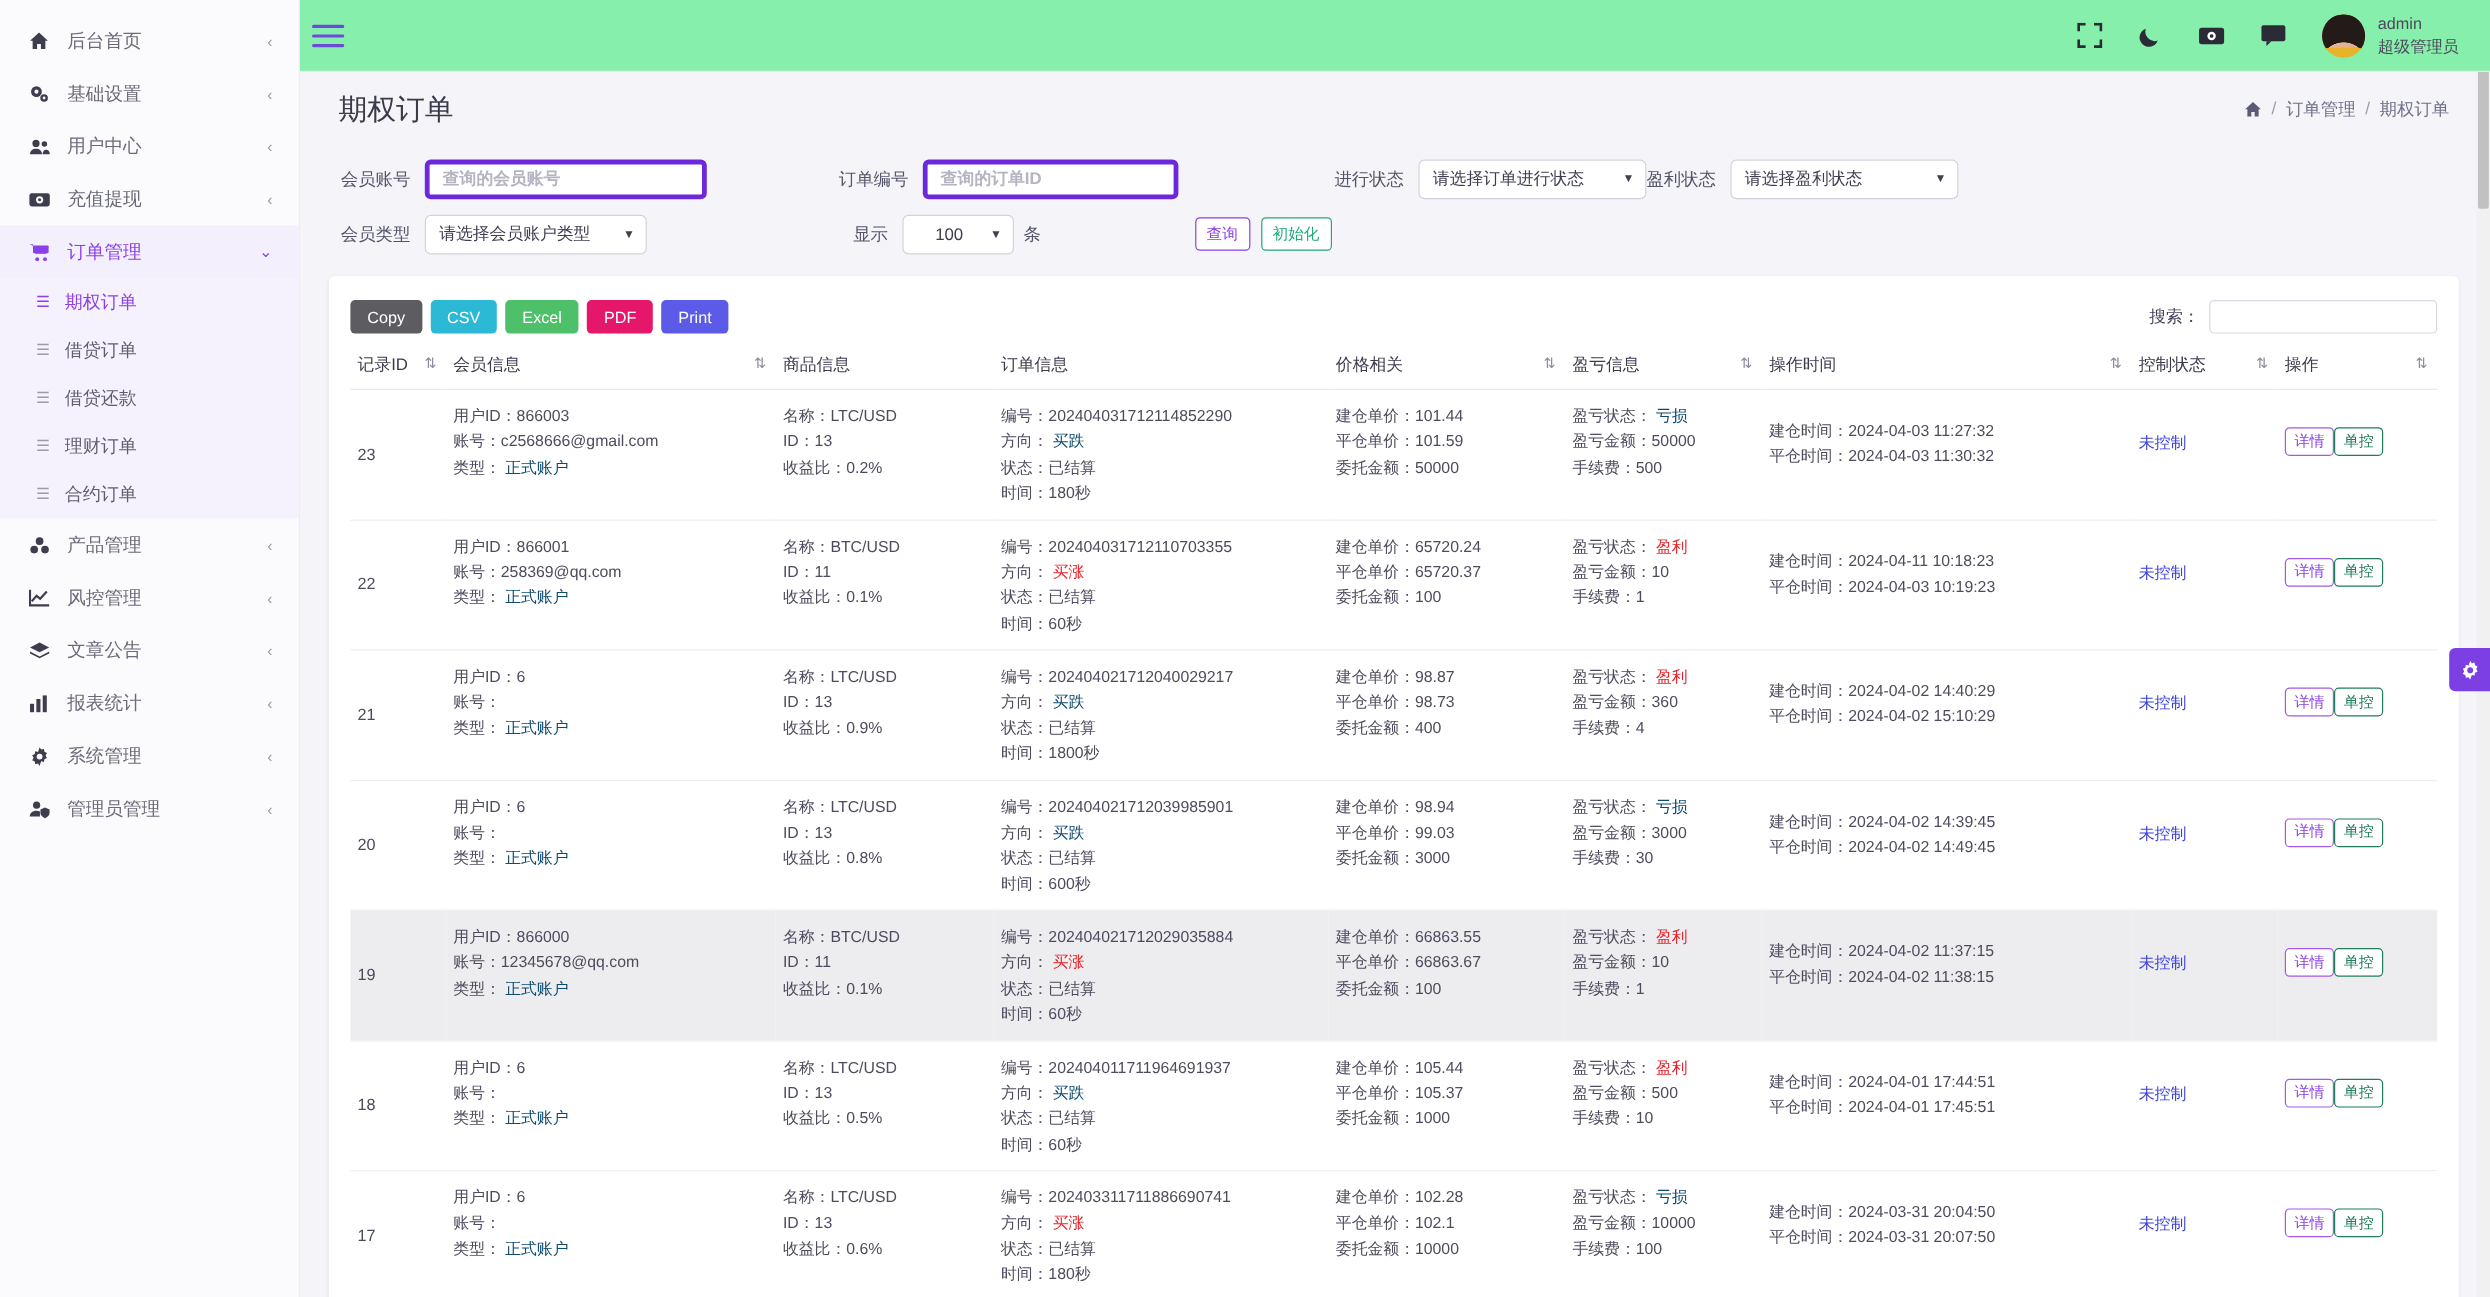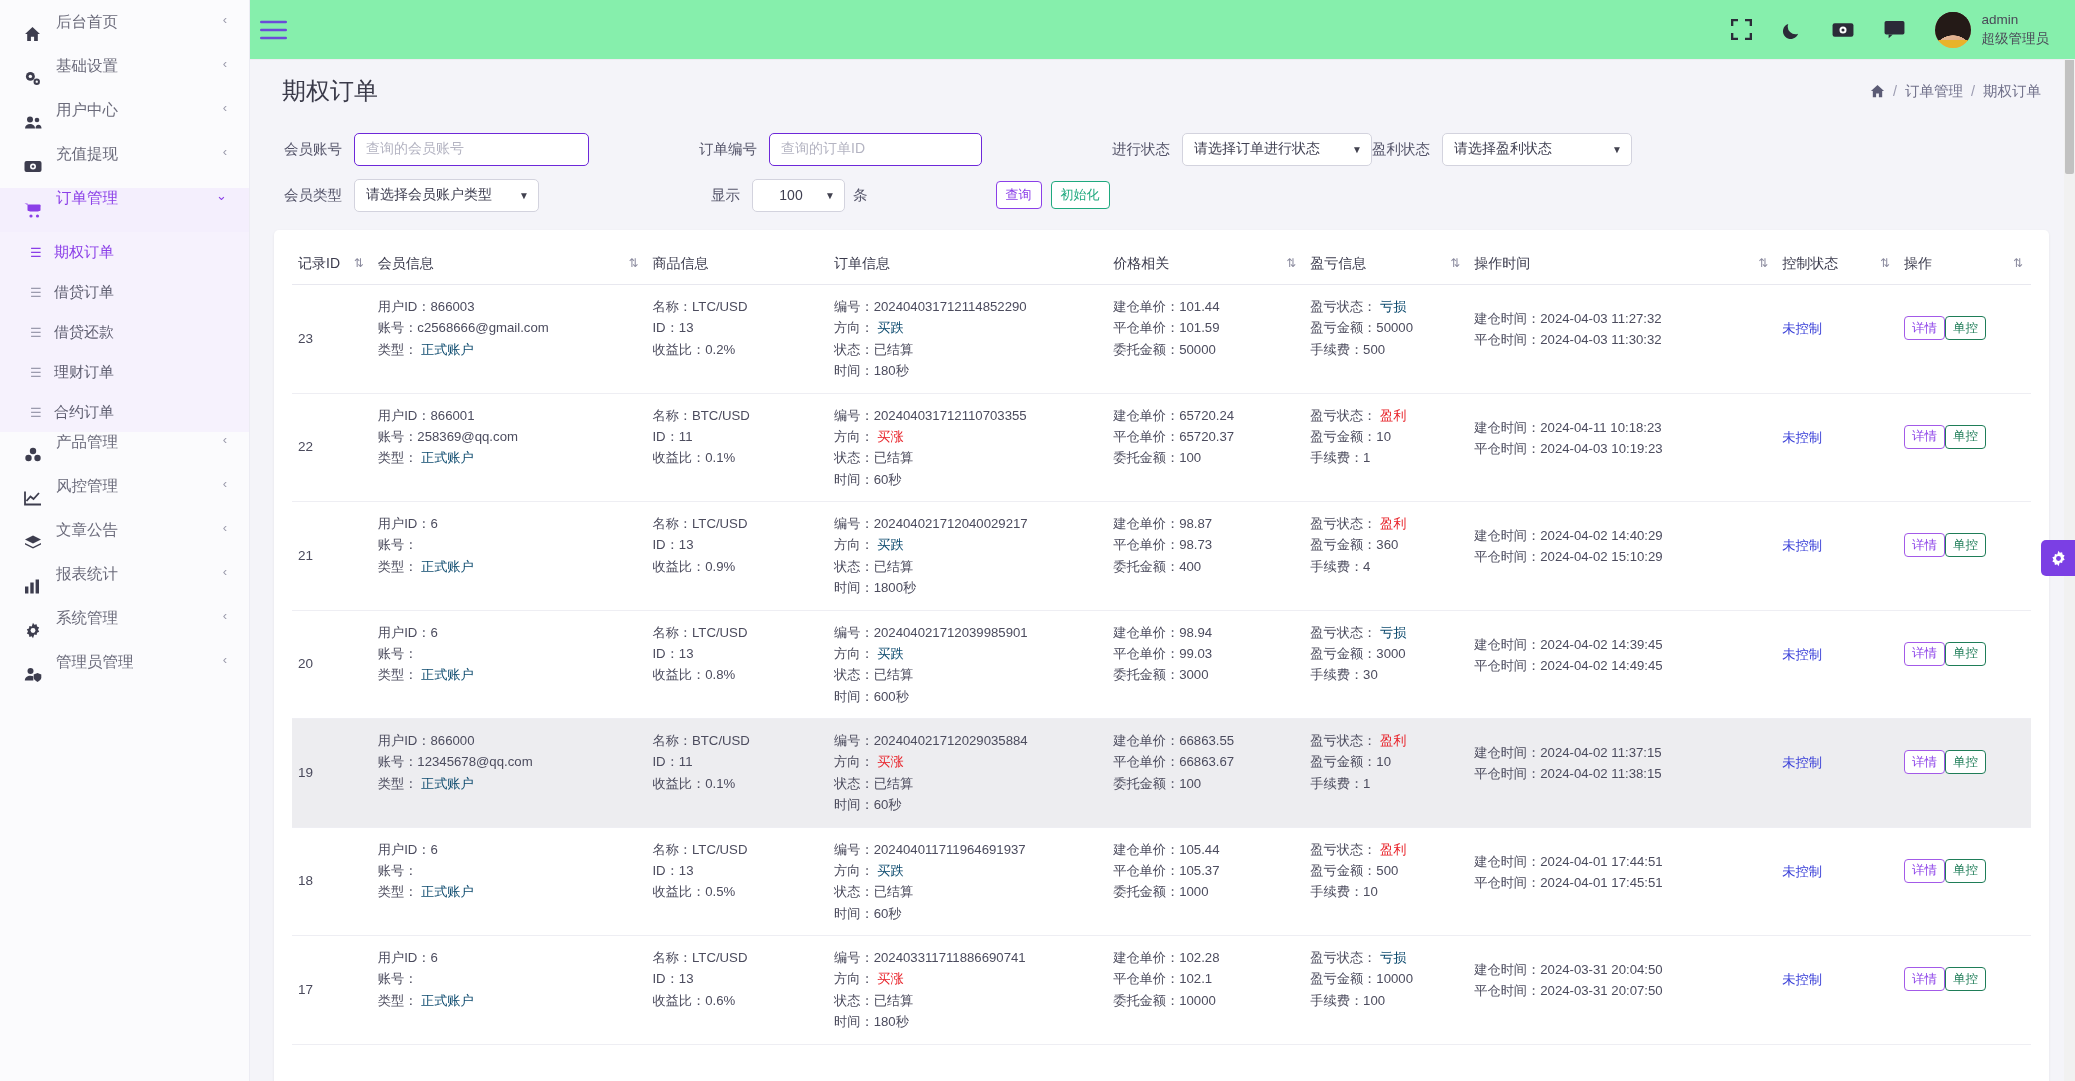--- a/index.html
+++ b/index.html
@@ -16,21 +16,21 @@
   #brand {
     height: 60px; display: flex; align-items: center; gap: 9px;
     padding-left: 26px; border-bottom: 1px solid #ededf2; background:#fff;
   }
   #brand .logo-mark { width: 27px; height: 27px; position: relative; }
   #brand .logo-text {
     font-size: 23px; font-weight: bold; letter-spacing: -0.4px; color: #111;
   }
   .nav-group { padding-top: 12px; }
   .nav-item {
-    display: flex; height: 44px;
+    display: flex; align-items: center; height: 44px;
     padding-left: 24px; color: #6a6a7a; font-size: 15.5px;
     cursor: pointer; position: relative;
   }
   .nav-item .ic { width: 26px; display:flex; align-items:center; color:#3d3d4e; flex: none; }
   .nav-item .lbl { margin-left: 6px; }
   .nav-item .chev {
     position: absolute; right: 22px; font-size: 13px; color: #9a9aab;
   }
   .nav-item.active { color: #8b3fe8; background: #f4effd; }
   .nav-item.active .ic { color: #8b3fe8; }
@@ -77,23 +77,23 @@
   #crumb { margin-left: auto; display:flex; align-items:center; gap:8px;
     font-size: 14.5px; color: #70708a; }
   #crumb .home-ic { color: #5b5b75; display: flex; }
   #crumb .sep { color: #9d9db2; }
 
   
   #filters { margin: 0 26px 0 24px; background: #f4f4f9; padding: 4px 0 12px 0; }
   .f-row { display: flex; align-items: center; height: 46px; }
   .f-lbl { font-size: 14.5px; color: #55556a; }
   .f-input {
-    height: 33px; border: 1px solid #6d28d9; border-radius: 5px;
+    height: 33px; border: 4px solid #6d28d9; border-radius: 5px;
     background: #fff; font-size: 14px; color: #b4b4c2; padding: 0 11px;
-    display: flex; align-items: center;
+    display: flex; align-items: center; font-weight: bold;
   }
   .f-select {
     height: 33px; border: 1px solid #d3d3de; border-radius: 5px; background: #fff;
     font-size: 14px; color: #3e3e50; padding: 0 26px 0 11px;
     display: flex; align-items: center; position: relative;
   }
   .f-select .car { position: absolute; right: 9px; font-size: 10px; color:#41414f; }
   .btn-sm {
     height: 28px; padding: 0 9px; font-size: 13px; border-radius: 4px;
     display: flex; align-items: center; background: #fff; cursor: pointer;
@@ -412,20 +412,31 @@
         <span>100</span>
         <span class="car">▼</span>
       </div>
       <span class="f-lbl" style="margin-left:8px">条</span>
       <div class="btn-sm btn-query" style="margin-left:128px">查询</div>
       <div class="btn-sm btn-init" style="margin-left:9px">初始化</div>
     </div>
   </div>
 
   <div id="card">
+    <div id="tbar">
+      <div class="xbtn" style="background:#5d5d61">Copy</div>
+      <div class="xbtn" style="background:#2bb9d6">CSV</div>
+      <div class="xbtn" style="background:#4fc06a">Excel</div>
+      <div class="xbtn" style="background:#e5176a">PDF</div>
+      <div class="xbtn" style="background:#5b5be8">Print</div>
+      <div id="searchbox">
+        <span class="lab">搜索：</span>
+        <input value="" style="">
+      </div>
+    </div>
 
     <table>
       <colgroup>
         <col style="width:72px">
           <col style="width:248px">
           <col style="width:164px">
           <col style="width:252px">
         <col style="width:178px">
           <col style="width:148px">
           <col style="width:278px">

